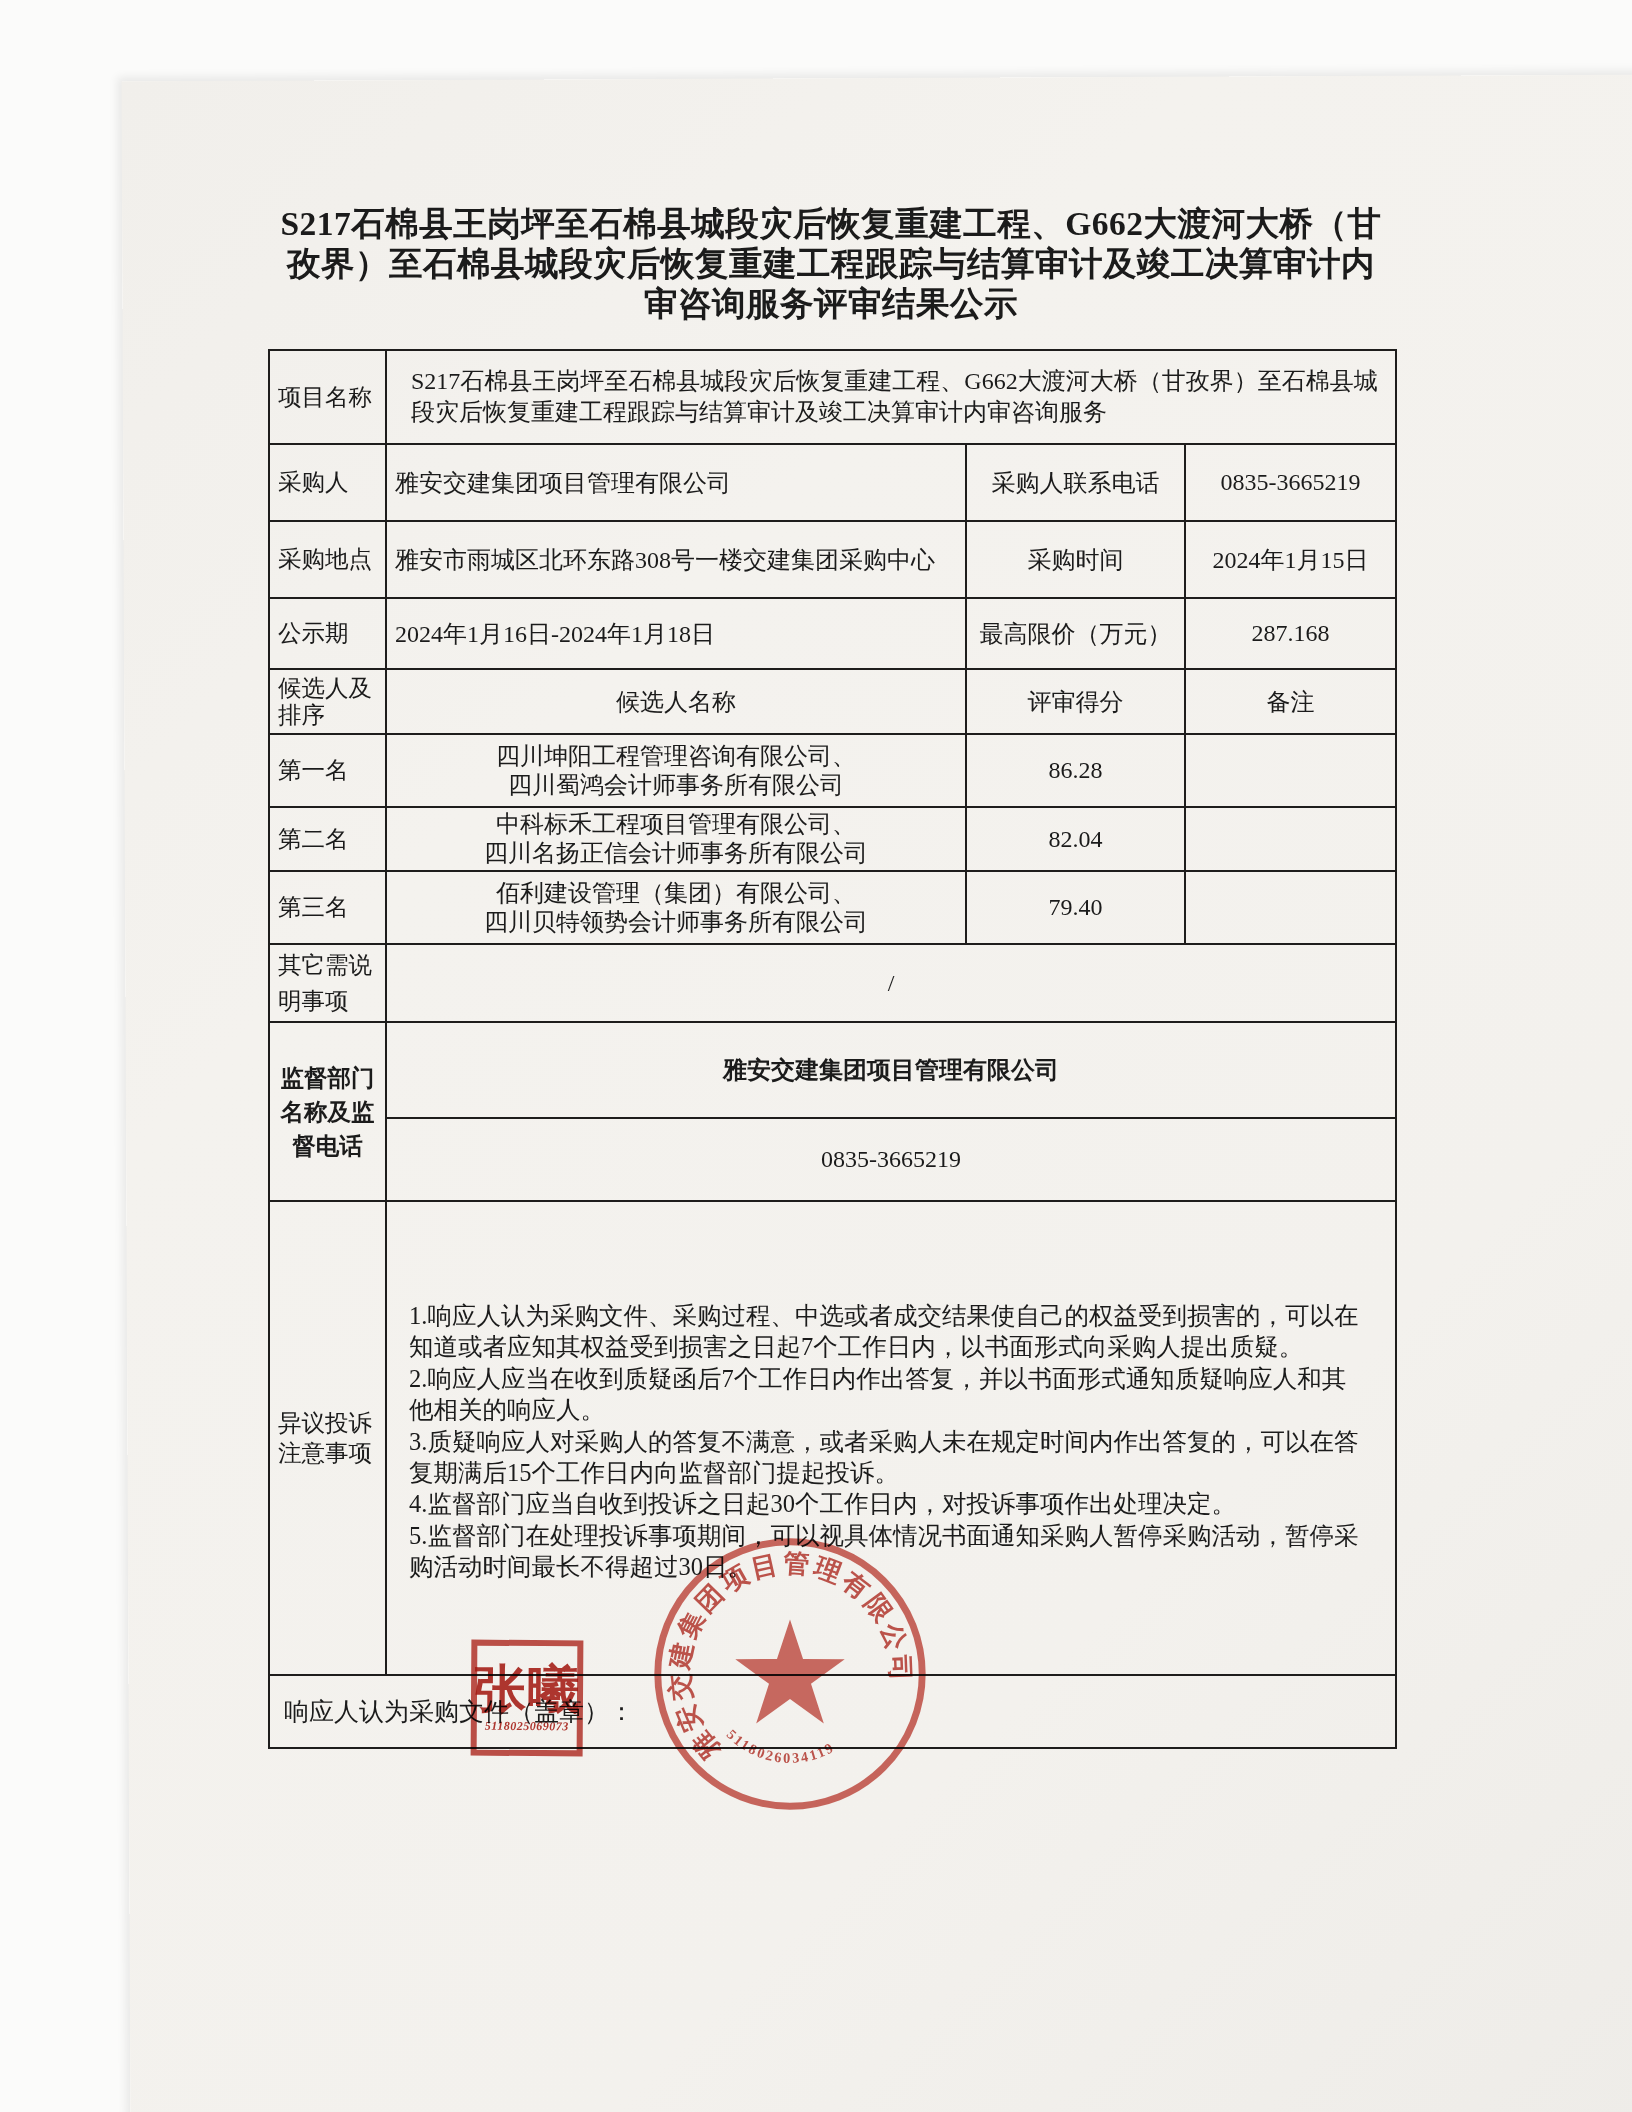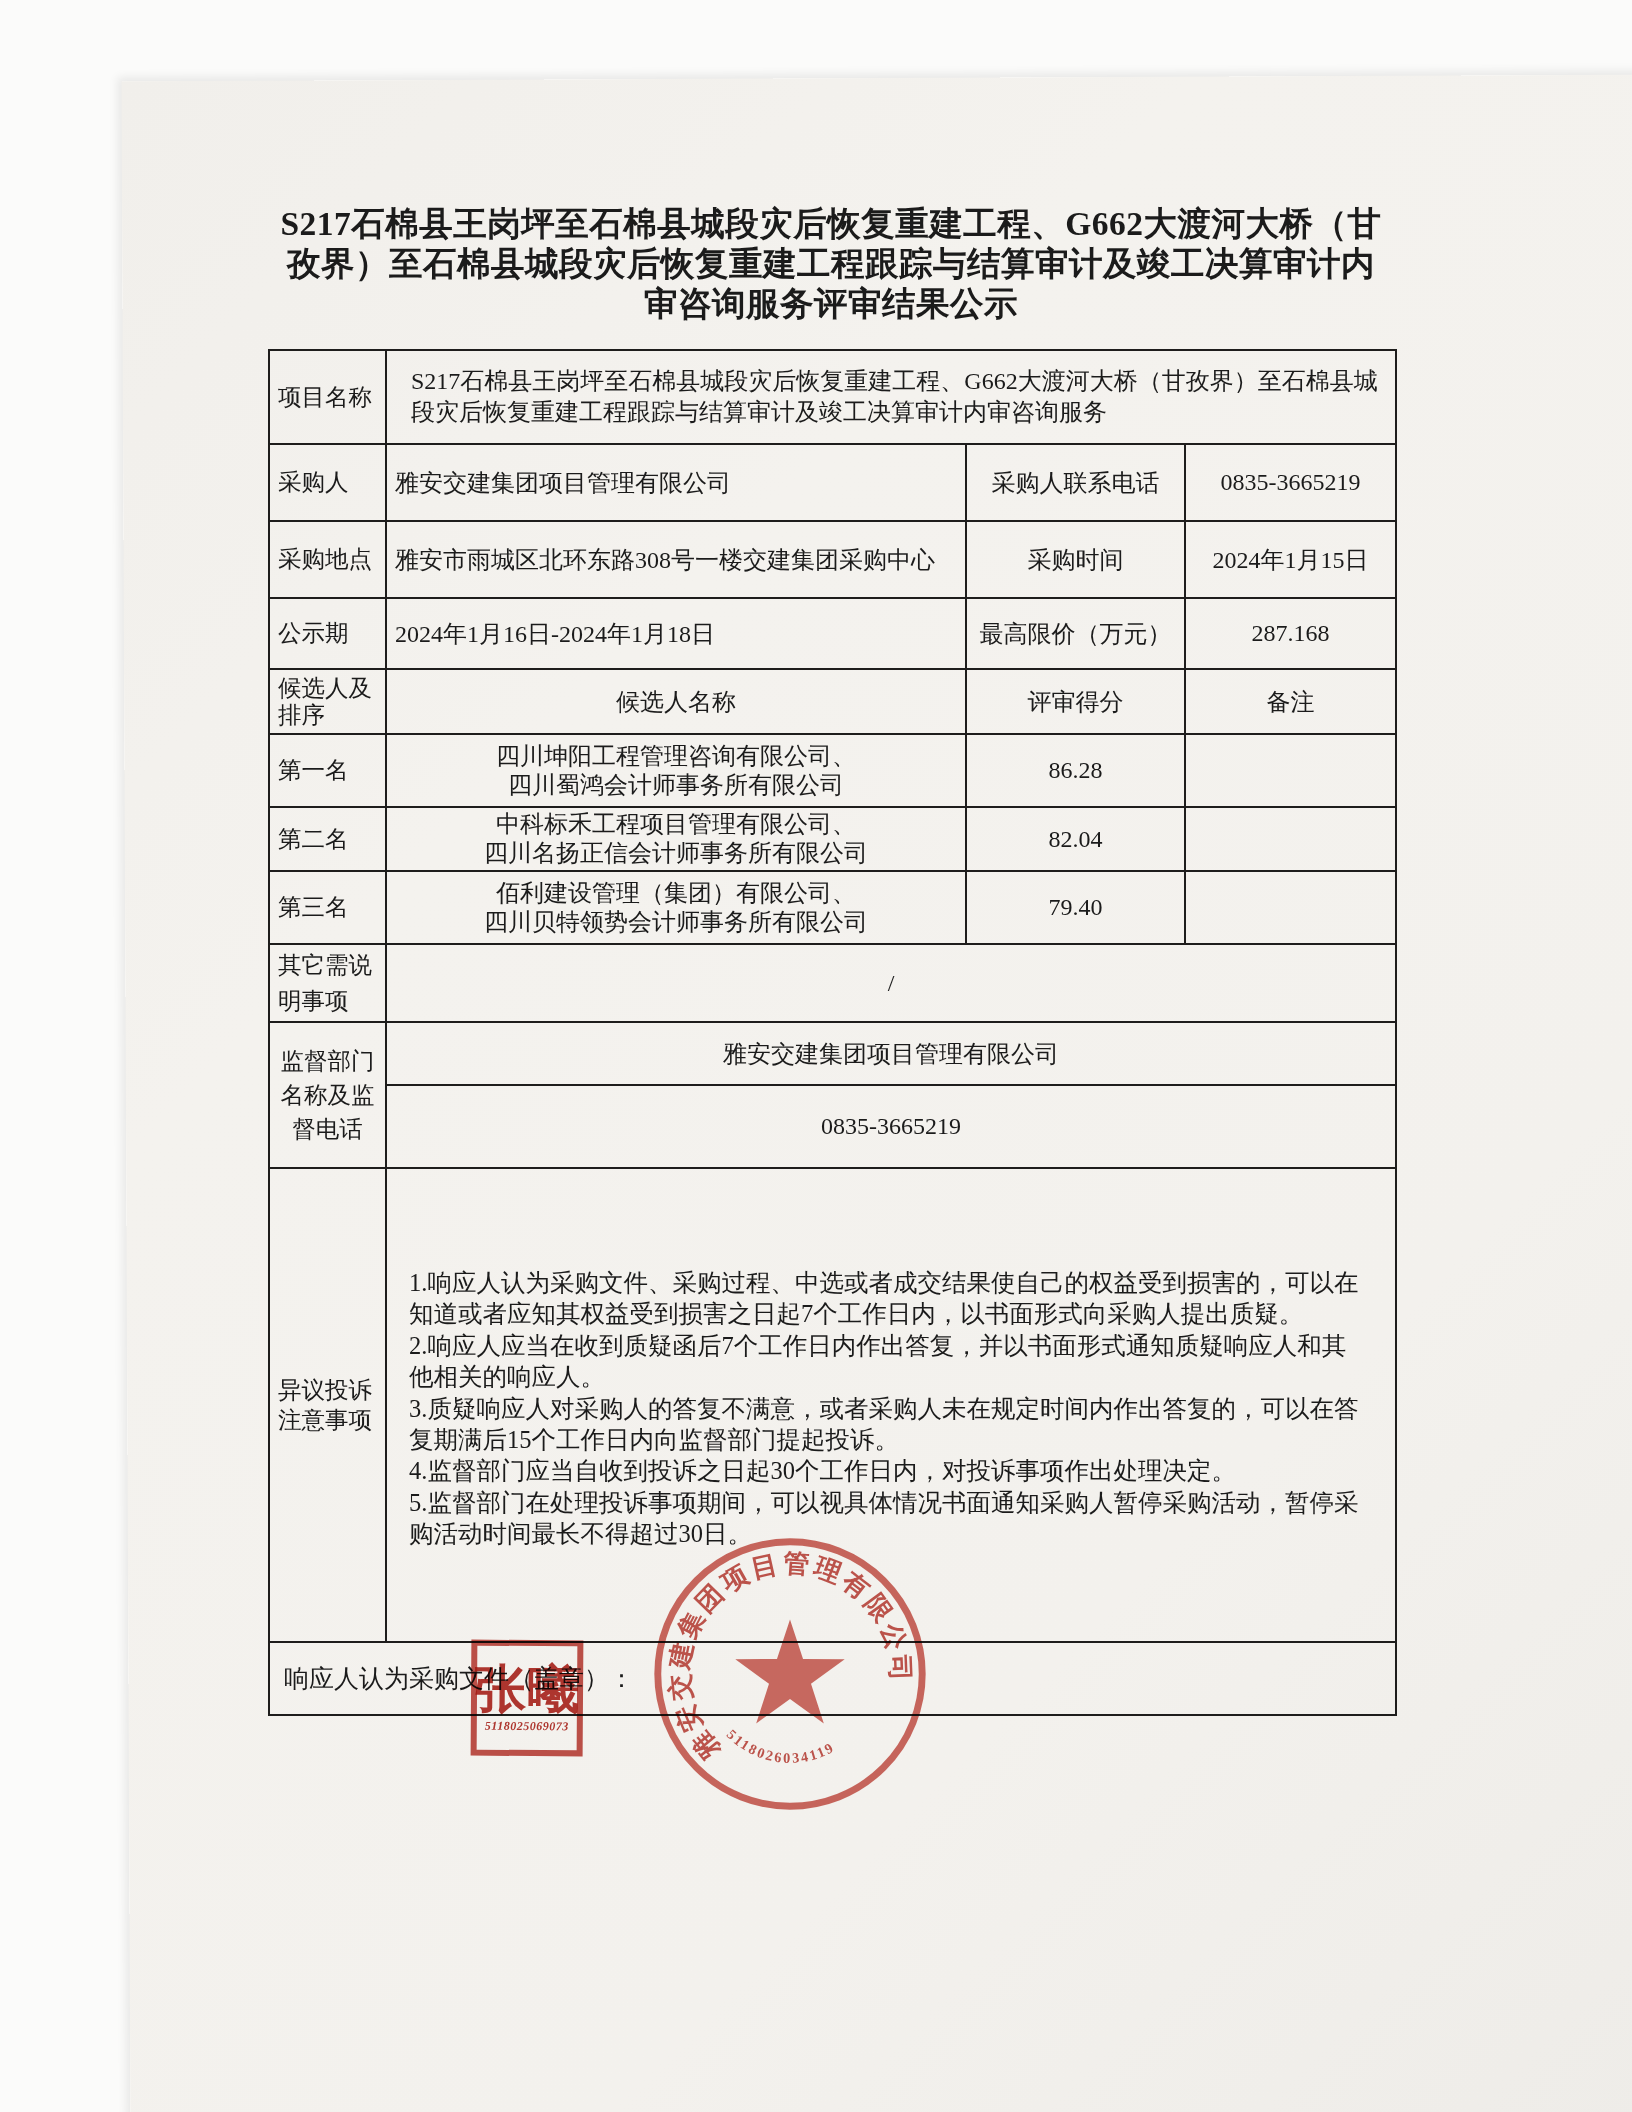--- a/index.html
+++ b/index.html
@@ -143,21 +143,21 @@
     </td>
     <td class="center">79.40</td>
     <td class="center"></td>
   </tr>
 
   <tr style="height:50px;">
     <td class="lab" style="line-height:36px;border-radius:22px;">其它需说明事项</td>
     <td colspan="3" class="center">/</td>
   </tr>
 
-  <tr style="height:63px;">
+  <tr style="height:96px;font-weight:bold;">
     <td class="lab" rowspan="2" style="text-align:center;line-height:34px;padding-left:6px;padding-right:6px;">监督部门名称及监督电话</td>
     <td colspan="3" class="center">雅安交建集团项目管理有限公司</td>
   </tr>
   <tr style="height:83px;">
     <td colspan="3" class="center">0835-3665219</td>
   </tr>
 
   <tr style="height:474px;">
     <td class="lab" style="line-height:30px;">异议投诉注意事项</td>
     <td colspan="3" class="objection-cell" style="vertical-align:top;">

